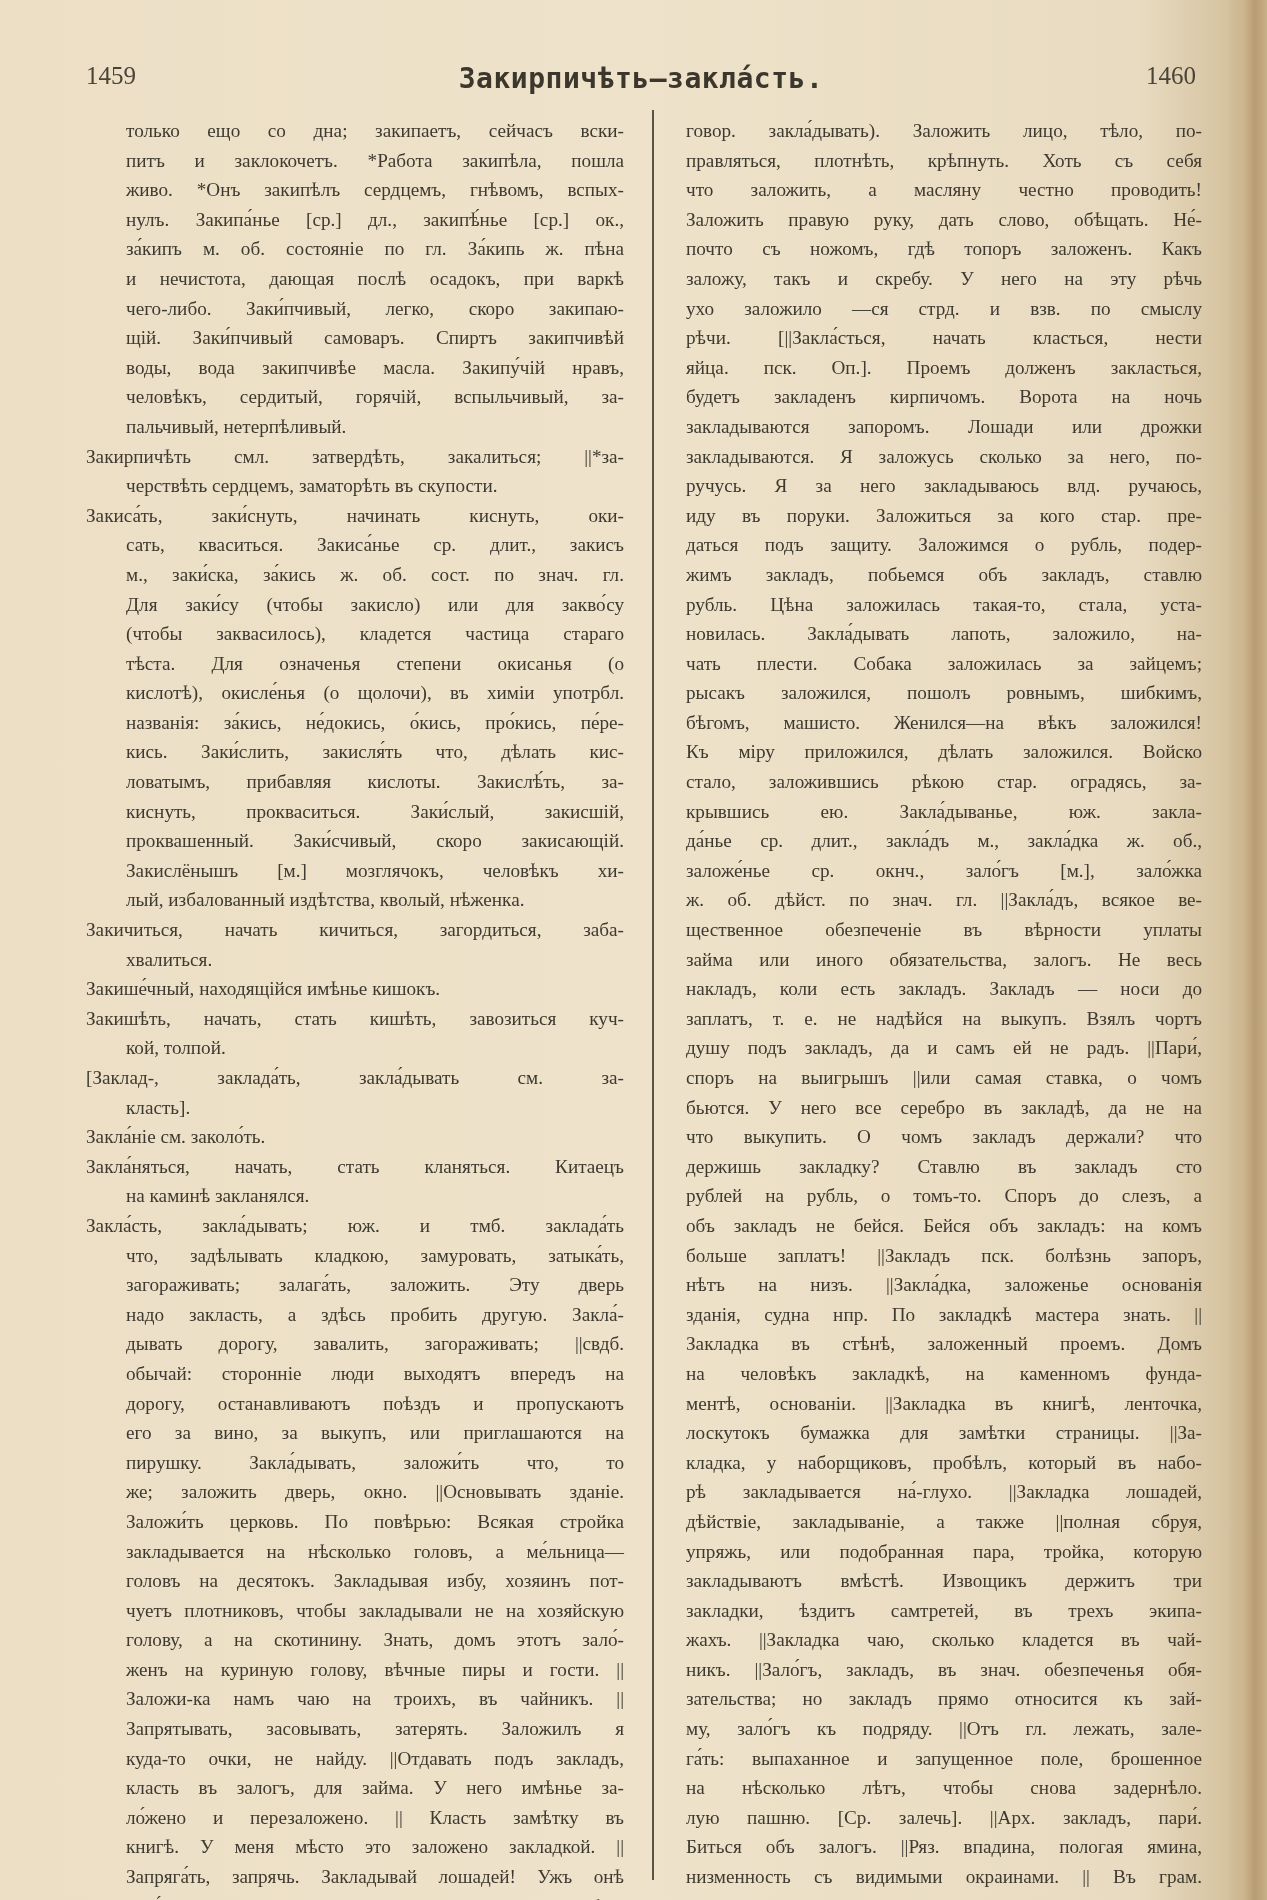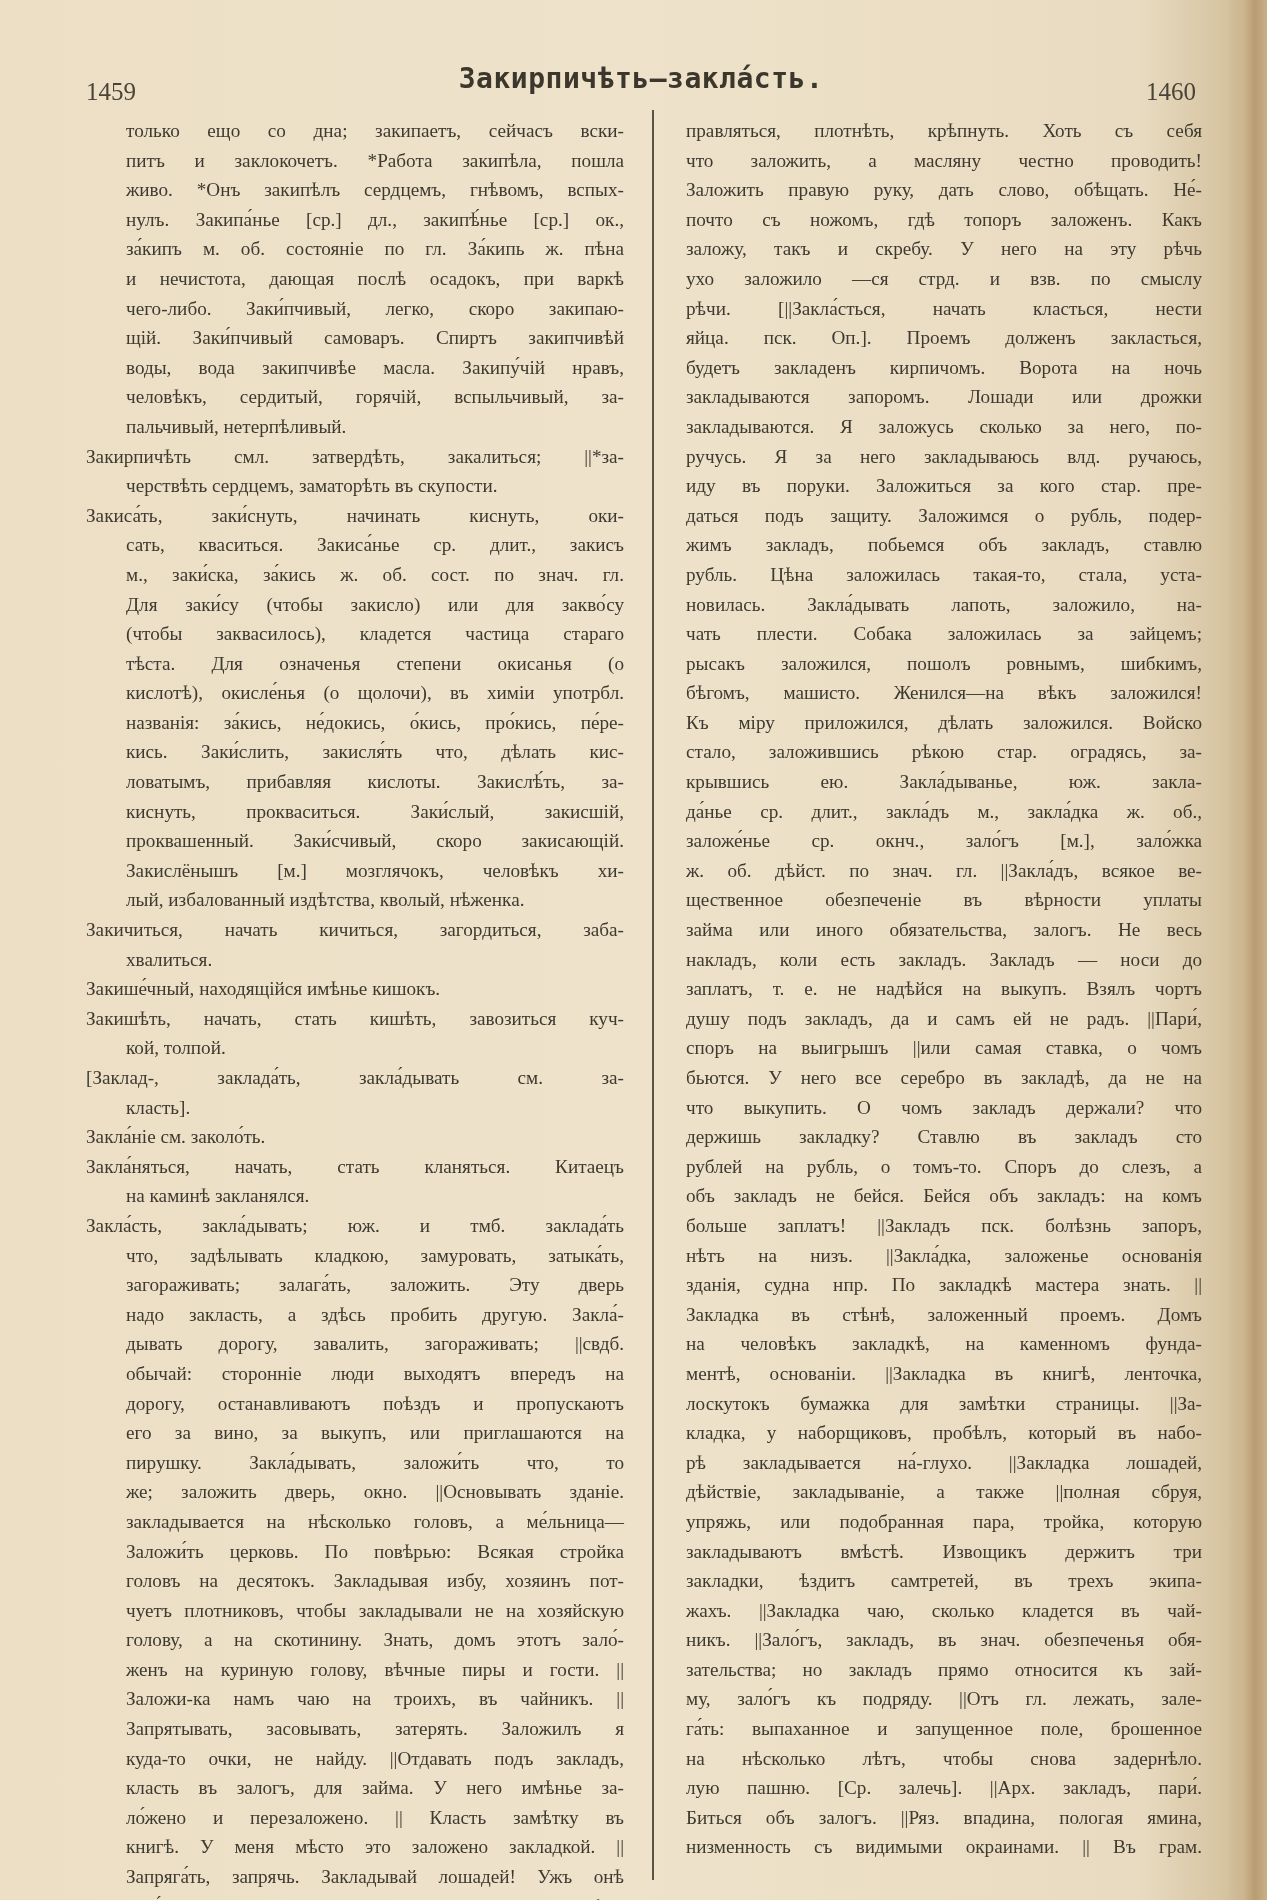--- a/index.html
+++ b/index.html
@@ -14,21 +14,21 @@
     position: absolute; left: 0; top: 0; width: 1267px; height: 1900px;
     background: linear-gradient(90deg, #ecdfc6 0%, #eee2ca 50%, #e8dbc1 90%, #d8c6a4 96%, #c9b48e 100%);
   }
   .edge {
     position: absolute; right: 0; top: 0; width: 40px; height: 1900px;
     background: linear-gradient(90deg, rgba(200,180,140,0) 0%, #cdb690 40%, #b89d72 70%, #c8b089 100%);
   }
   .header {
     position: absolute; top: 62px; left: 86px; width: 1110px; height: 32px;
   }
-  .pno { position: absolute; top: 0; font-family: "Liberation Serif", serif; font-size: 25px; color: #4a4438; margin-top: 16px; }
+  .pno { position: absolute; top: 0; font-family: "Liberation Serif", serif; font-size: 25px; color: #4a4438; }
   .pno.left { left: 0; }
   .pno.right { right: 0; }
   .title {
     position: absolute; left: 0; right: 0; text-align: center; top: 0;
     font-family: "DejaVu Sans Mono", monospace; font-size: 28px; letter-spacing: 0.5px;
     color: #3c372d; font-weight: bold;
   }
   .col {
     position: absolute; top: 116px;
     font-family: "Liberation Serif", serif;
@@ -98,37 +98,38 @@
       <div class="line out">Закла́сть, закла́дывать; юж. и тмб. заклада́ть</div>
       <div class="line ind">что, задѣлывать кладкою, замуровать, затыка́ть,</div>
       <div class="line ind">загораживать; залага́ть, заложить. Эту дверь</div>
       <div class="line ind">надо закласть, а здѣсь пробить другую. Закла́-</div>
       <div class="line ind">дывать дорогу, завалить, загораживать; ||свдб.</div>
       <div class="line ind">обычай: стороннiе люди выходятъ впередъ на</div>
       <div class="line ind">дорогу, останавливаютъ поѣздъ и пропускаютъ</div>
       <div class="line ind">его за вино, за выкупъ, или приглашаются на</div>
       <div class="line ind">пирушку. Закла́дывать, заложи́ть что, то</div>
       <div class="line ind">же; заложить дверь, окно. ||Основывать зданiе.</div>
+      <div class="line ind">Заложи́ть церковь. По повѣрью: Всякая стройка</div>
       <div class="line ind">закладывается на нѣсколько головъ, а ме́льница—</div>
-      <div class="line ind">Заложи́ть церковь. По повѣрью: Всякая стройка</div>
       <div class="line ind">головъ на десятокъ. Закладывая избу, хозяинъ пот-</div>
       <div class="line ind">чуетъ плотниковъ, чтобы закладывали не на хозяйскую</div>
       <div class="line ind">голову, а на скотинину. Знать, домъ этотъ зало́-</div>
       <div class="line ind">женъ на куриную голову, вѣчные пиры и гости. ||</div>
       <div class="line ind">Заложи-ка намъ чаю на троихъ, въ чайникъ. ||</div>
       <div class="line ind">Запрятывать, засовывать, затерять. Заложилъ я</div>
       <div class="line ind">куда-то очки, не найду. ||Отдавать подъ закладъ,</div>
       <div class="line ind">класть въ залогъ, для займа. У него имѣнье за-</div>
       <div class="line ind">ло́жено и перезаложено. || Класть замѣтку въ</div>
       <div class="line ind">книгѣ. У меня мѣсто это заложено закладкой. ||</div>
       <div class="line ind">Запряга́ть, запрячь. Закладывай лошадей! Ужъ онѣ</div>
       <div class="line ind">зало́жены. Закладывать, заложить жеребьи,</div>
     </div>
   <div class="divider"></div>
   <div class="col right" id="col-right">
+      <div class="line out">говор. закла́дывать). Заложить лицо, тѣло, по-</div>
       <div class="line out">правляться, плотнѣть, крѣпнуть. Хоть съ себя</div>
       <div class="line out">что заложить, а масляну честно проводить!</div>
       <div class="line out">Заложить правую руку, дать слово, обѣщать. Не́-</div>
       <div class="line out">почто съ ножомъ, гдѣ топоръ заложенъ. Какъ</div>
       <div class="line out">заложу, такъ и скребу. У него на эту рѣчь</div>
       <div class="line out">ухо заложило —ся стрд. и взв. по смыслу</div>
       <div class="line out">рѣчи. [||Закла́сться, начать класться, нести</div>
       <div class="line out">яйца. пск. Оп.]. Проемъ долженъ закласться,</div>
       <div class="line out">будетъ закладенъ кирпичомъ. Ворота на ночь</div>
       <div class="line out">закладываются запоромъ. Лошади или дрожки</div>

